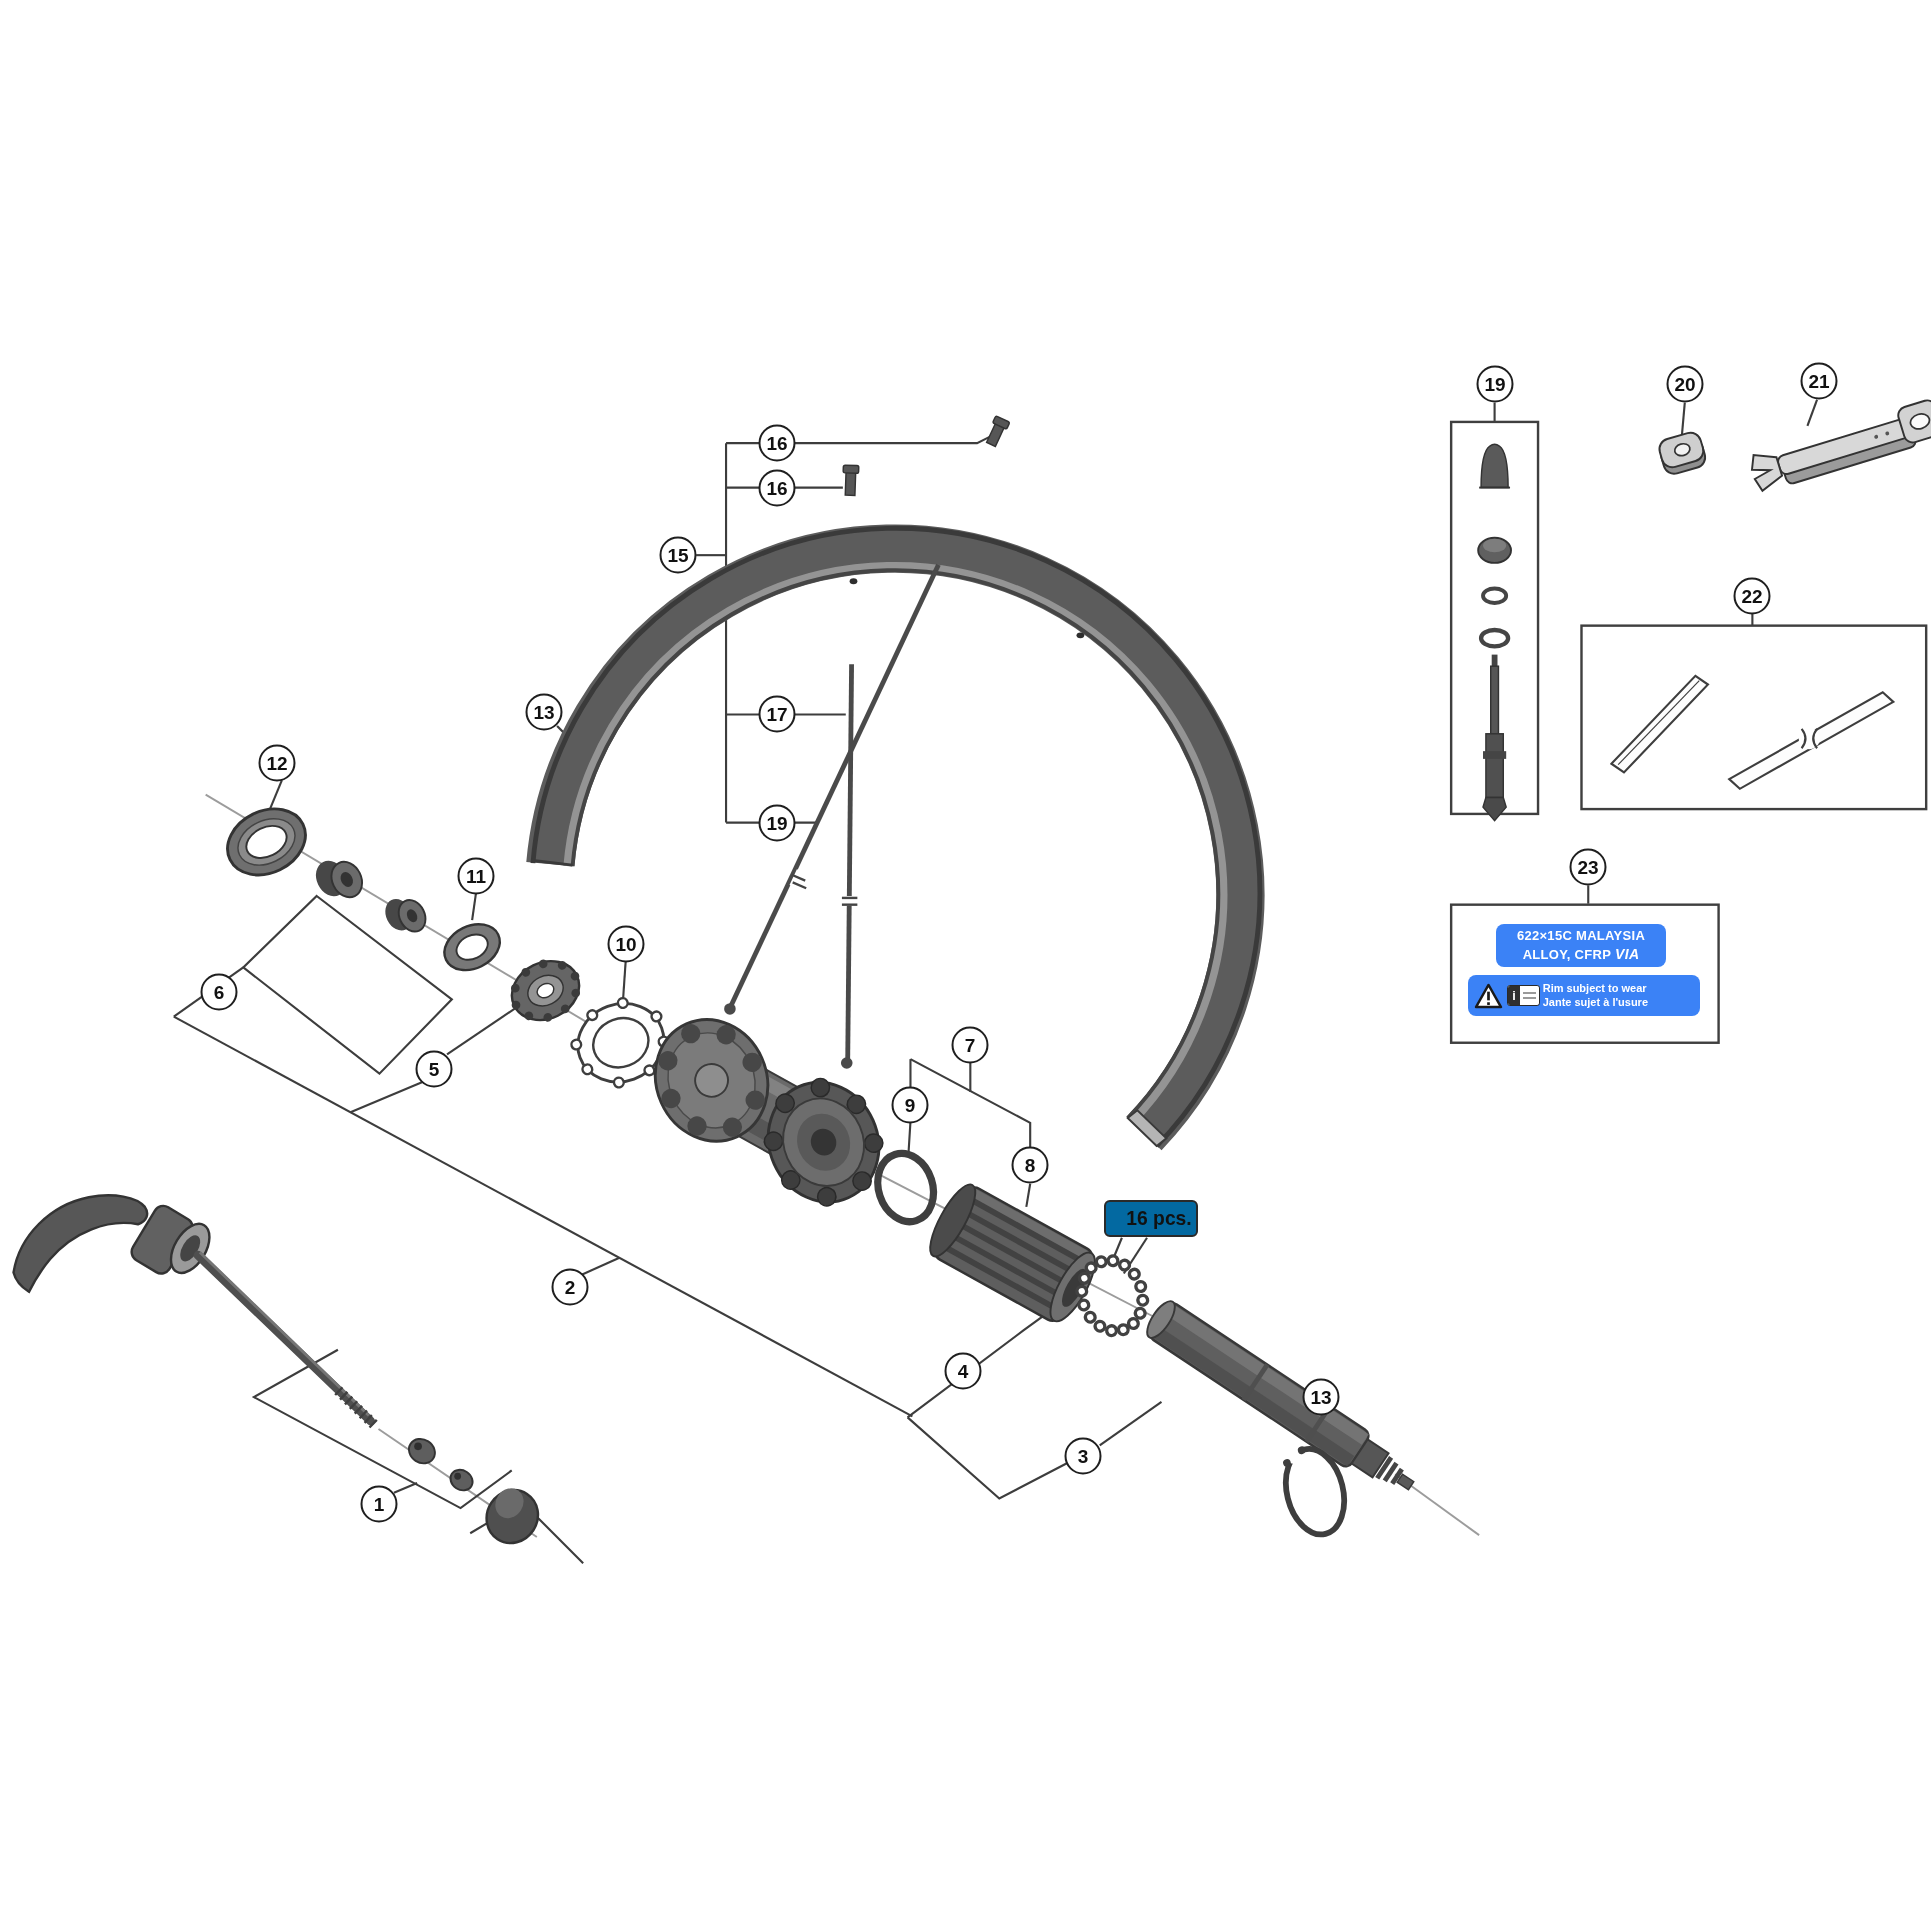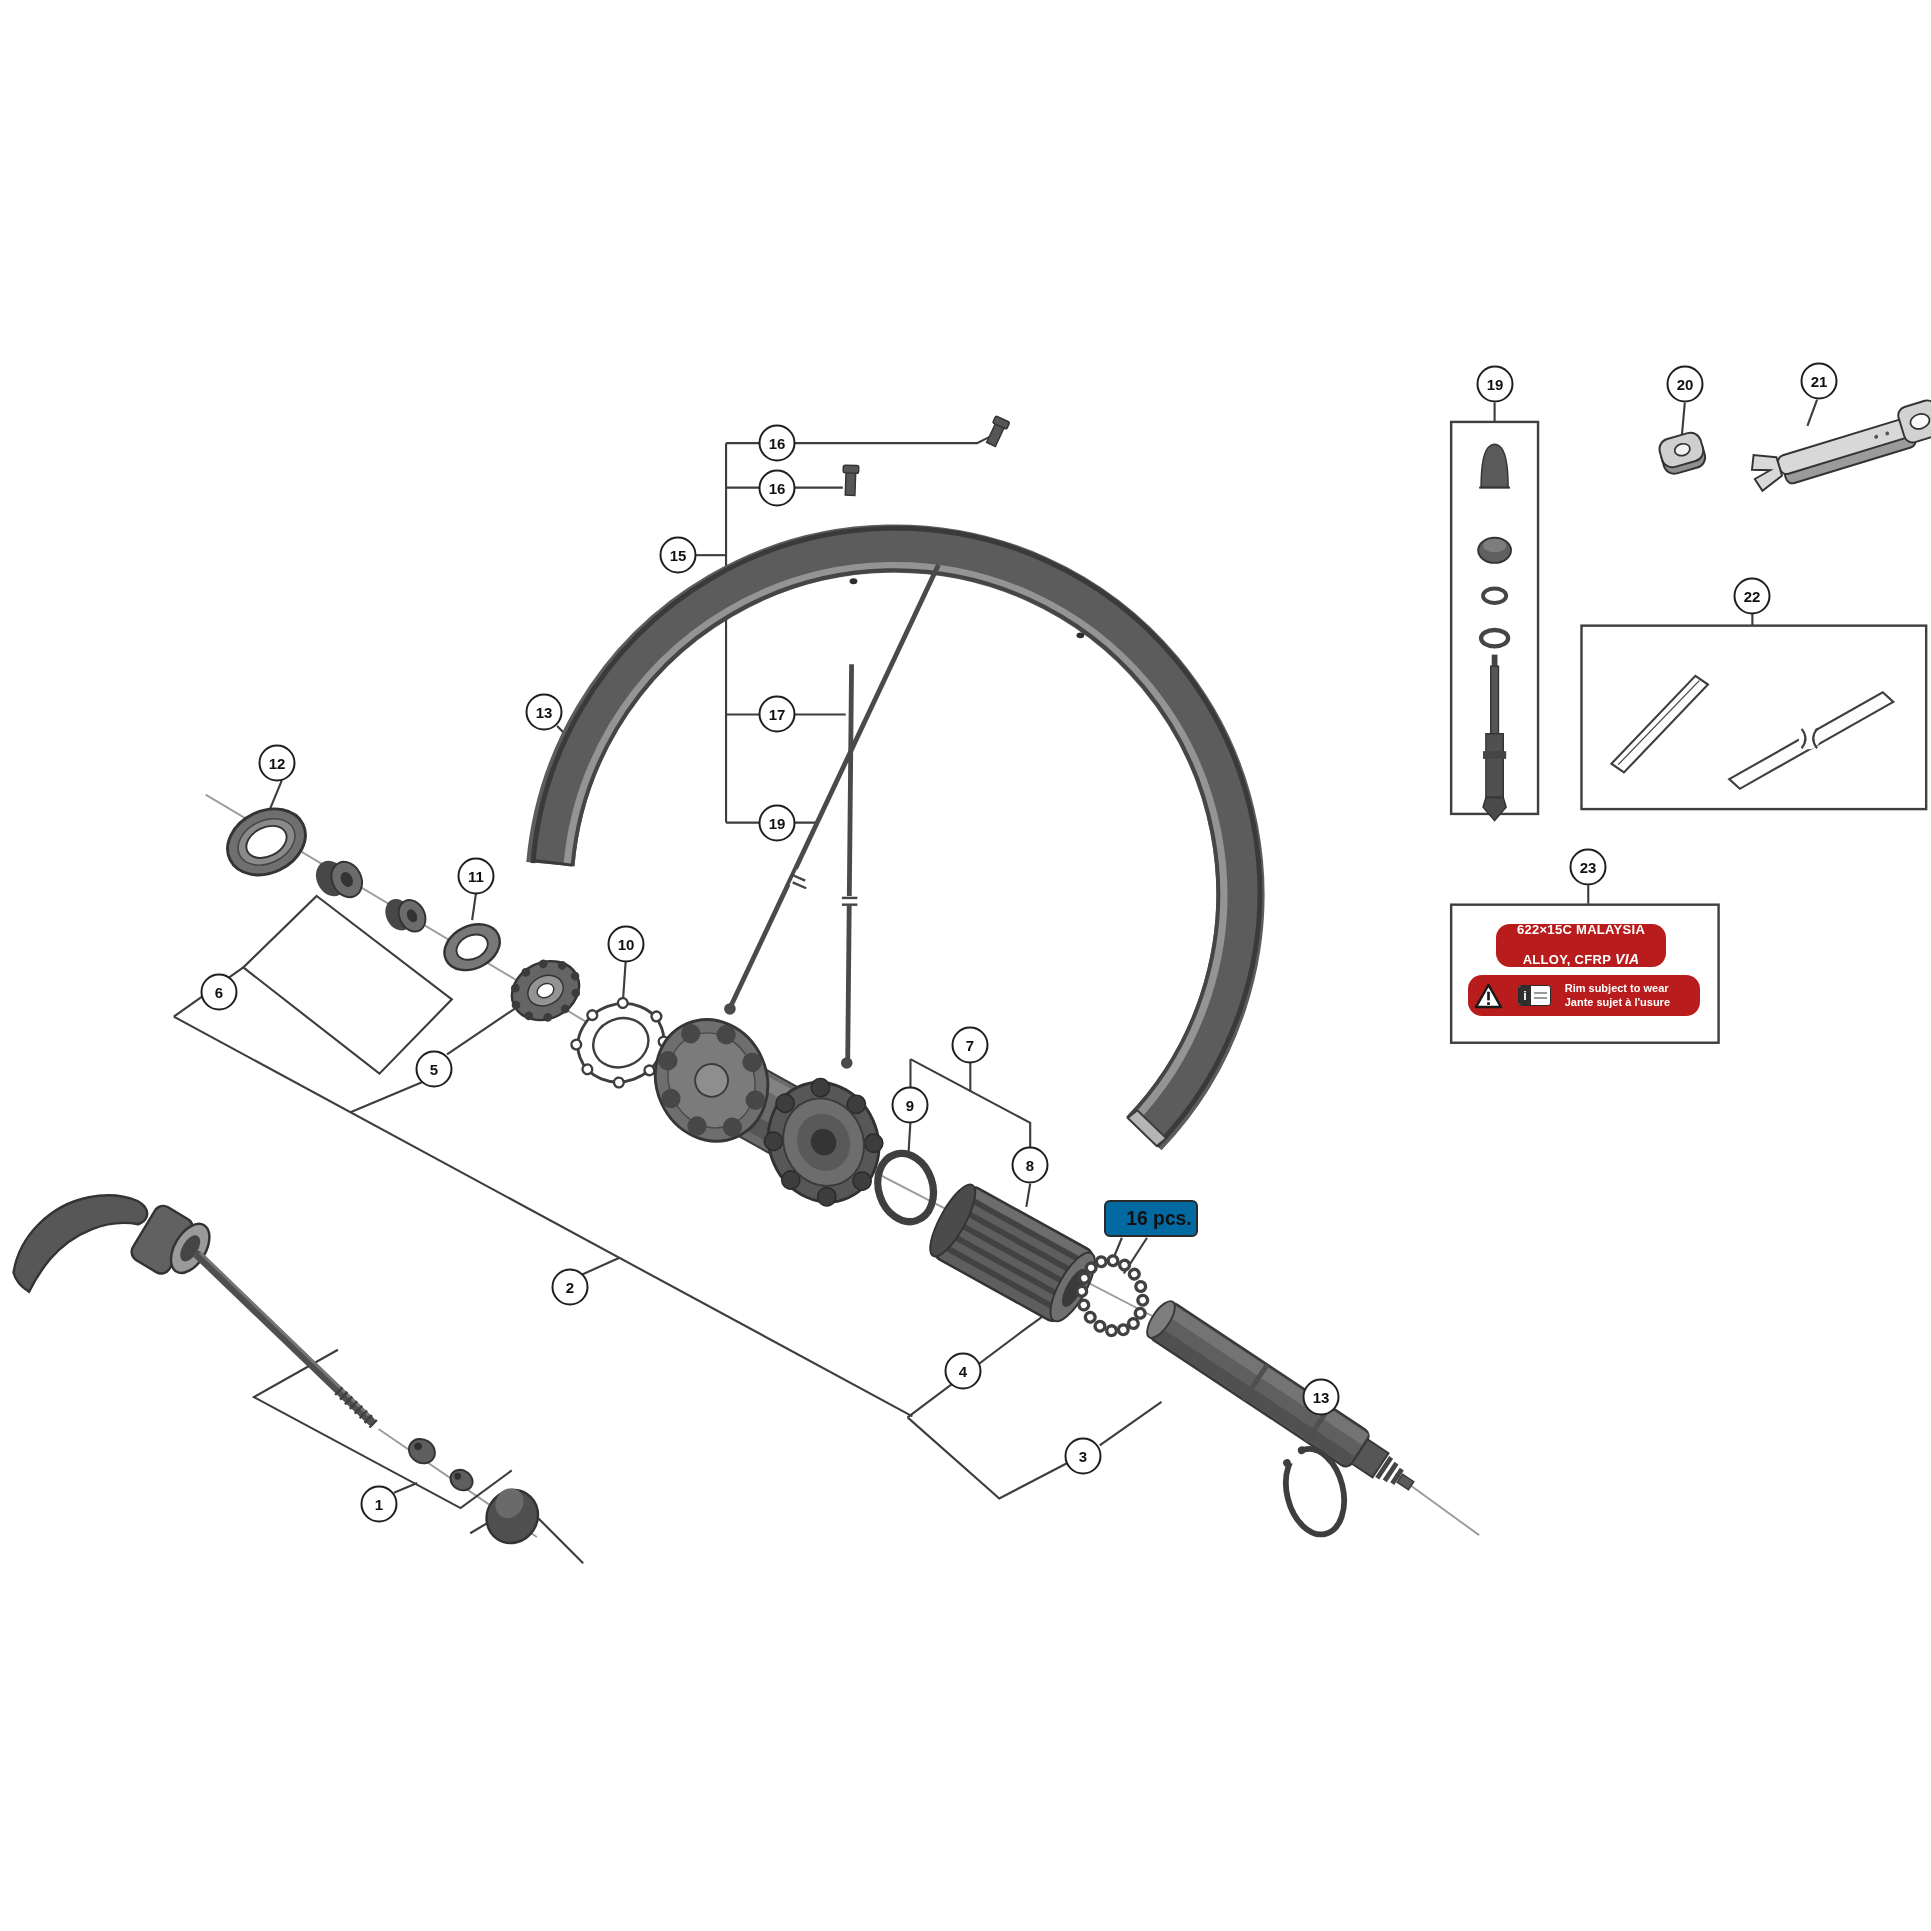--- a/index.html
+++ b/index.html
@@ -2,27 +2,27 @@
 <html><head>
 <meta charset="utf-8">
 <style>
   html,body{margin:0;padding:0;background:#fff;}
   #page{position:relative;width:1931px;height:1931px;background:#fff;overflow:hidden;
         font-family:"Liberation Sans","DejaVu Sans",sans-serif;}
   #art{position:absolute;left:0;top:0;}
   .callout{position:absolute;width:37px;height:37px;box-sizing:border-box;
       border:2.9px solid #1f1f1f;border-radius:50%;background:#fff;
       display:flex;align-items:center;justify-content:center;
-      font-weight:bold;font-size:15px;color:#111;transform:translate(-50%,-50%);
+      font-weight:bold;font-size:19px;color:#111;transform:translate(-50%,-50%);
       font-family:"Liberation Sans","DejaVu Sans",sans-serif;}
   .qtybox{position:absolute;left:1104px;top:1200px;width:94px;height:37px;box-sizing:border-box;
       border:2.9px solid #2a2a2a;border-radius:5.8px;background:#0369a1;
       display:flex;align-items:center;justify-content:center;
       font-weight:bold;font-size:19.3px;color:#111;padding-left:16px;}
-  .pill{position:absolute;background:#b91c1c;border-radius:14px;color:#fff;font-weight:bold;gap:11px;}
+  .pill{position:absolute;background:#3b82f6;border-radius:8px;color:#fff;font-weight:bold;}
   #pill1{left:1496px;top:924px;width:170px;height:43px;display:flex;flex-direction:column;
       align-items:center;justify-content:center;font-size:13px;line-height:1.3;letter-spacing:0.3px;}
   #pill1 .via{font-style:italic;font-weight:900;font-size:14px;margin-left:3.9px;}
   #pill2{left:1468px;top:975px;width:232px;height:41px;display:flex;align-items:center;
       padding:0 5.8px;box-sizing:border-box;}
   #pill2 .txt{font-size:11px;line-height:1.25;margin-left:3px;white-space:nowrap;}
   .warn-tri{width:29px;height:26px;flex:0 0 auto;}
   .book-icon{width:33px;height:21px;background:#fff;border-radius:2.9px;margin-left:3.9px;
       display:flex;flex:0 0 auto;overflow:hidden;border:1.4px solid #2a2a2a;box-sizing:border-box;}
   .book-icon .l{width:12.6px;background:#2f2f2f;color:#fff;font-size:12.6px;font-weight:bold;

